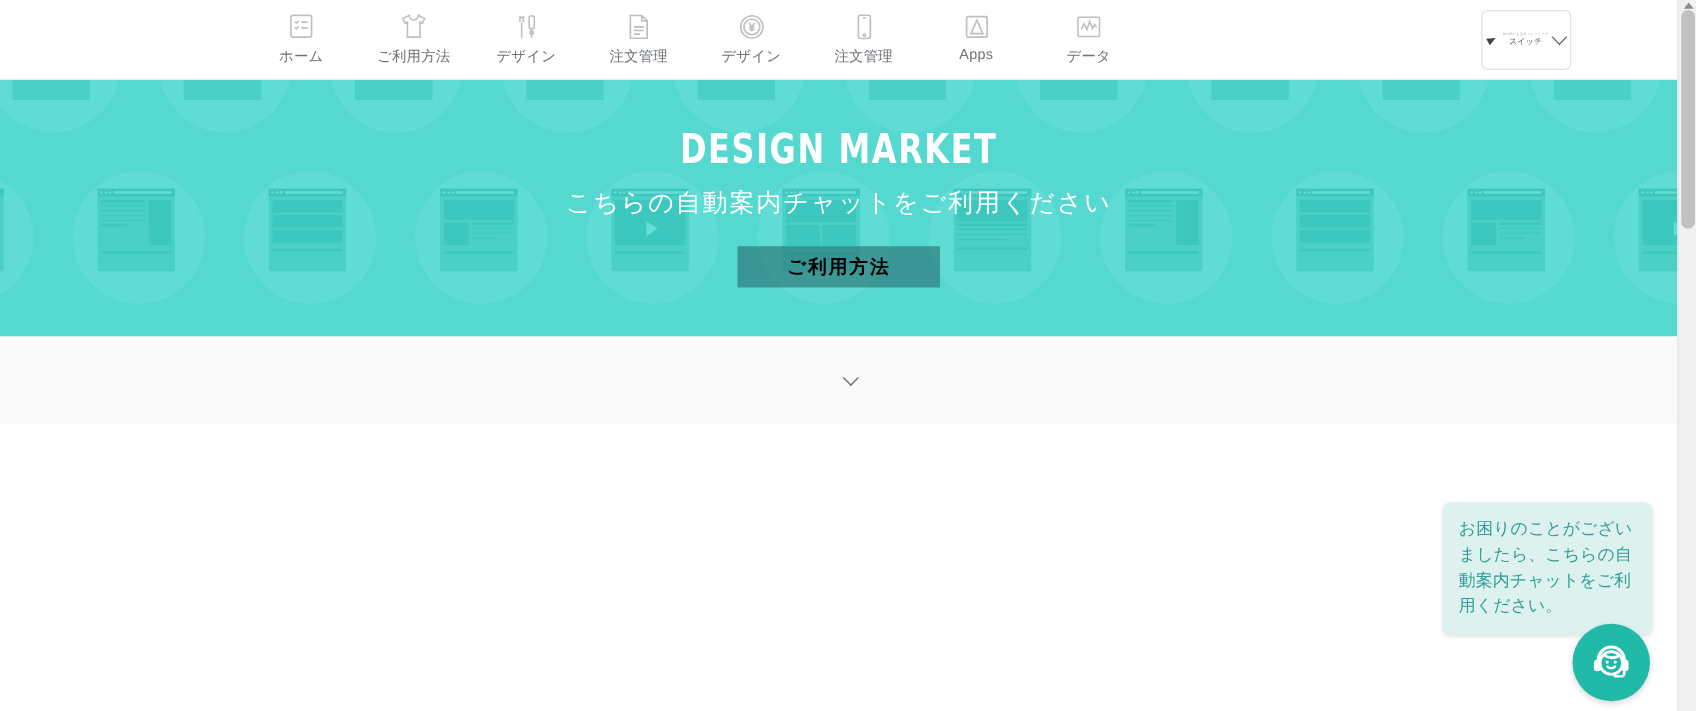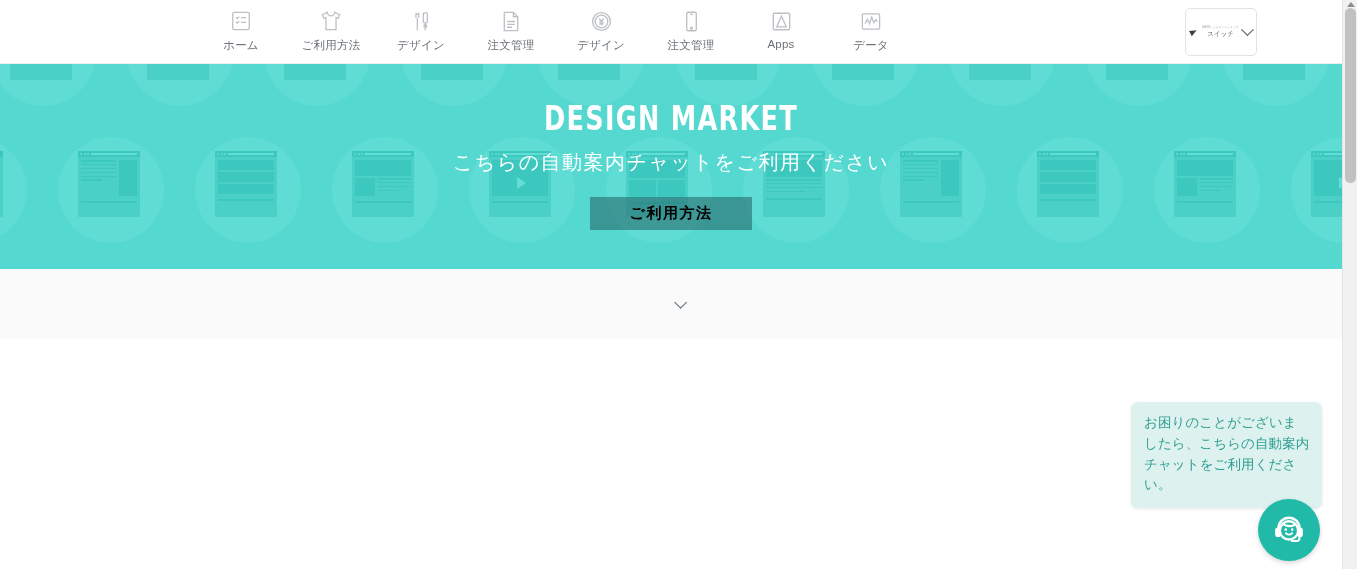--- a/index.html
+++ b/index.html
@@ -225,21 +225,21 @@
     position: relative;
     background: #ffffff;
     padding-top: 53px;
     height: 231px;
   }
 
   
   #chatbubble {
     position: absolute;
     right: 20px; top: 402px;
-    width: 191px;
+    width: 168px;
     background: #ddf2ef;
     border-radius: 7px;
     padding: 11px 12px 12px 13px;
     z-index: 60;
     box-shadow: 0 1px 3px rgba(0,0,0,0.10);
   }
   #chattext {
     font-size: 13.5px;
     line-height: 1.54;
     color: #2f9e93;

